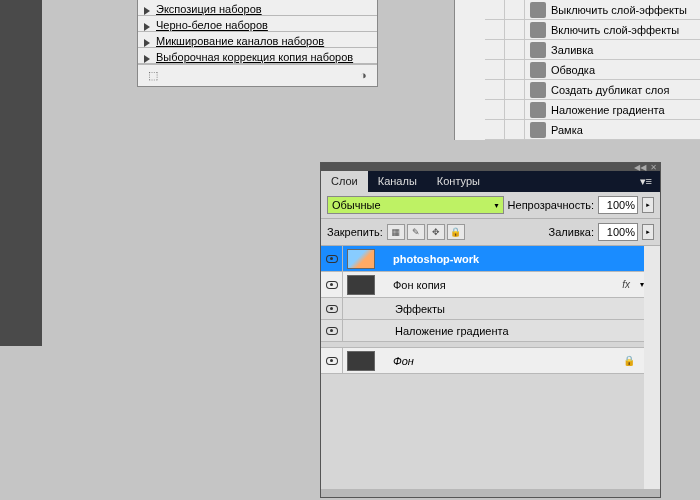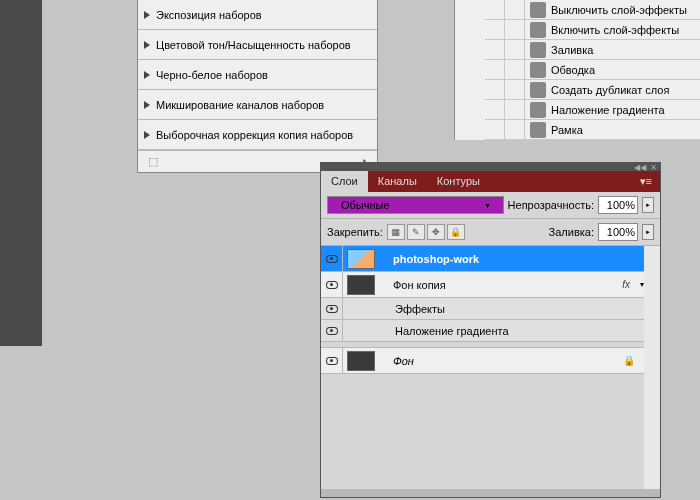--- a/index.html
+++ b/index.html
@@ -1,35 +1,35 @@
 <!DOCTYPE html>
 <html><head>
 <meta charset="utf-8">
 <style>
 * { margin: 0; padding: 0; box-sizing: border-box; font-family: Tahoma, Arial, sans-serif; font-size: 11px; }
 body { width: 700px; height: 500px; background: #c5c5c5; overflow: hidden; position: relative; }
 .dark-bg { position: absolute; left: 0; top: 0; width: 42px; height: 346px; background: #4a4a4a; }
 .top-panel { position: absolute; left: 137px; top: 0; width: 241px; background: #efefef; border: 1px solid #888; border-top: none; }
-.list-row { display: flex; align-items: center; height: 30px; border-bottom: 1px solid #b8b8b8; padding-left: 6px; cursor: pointer; }
+.list-row { display: flex; align-items: flex-end; height: 16px; border-bottom: 1px solid #b8b8b8; padding-left: 6px; cursor: pointer; text-decoration: underline; }
 .list-row:last-of-type { border-bottom: none; }
 .tri { width: 0; height: 0; border-top: 4px solid transparent; border-bottom: 4px solid transparent; border-left: 6px solid #444; margin-right: 6px; }
 .top-foot { display: flex; justify-content: space-between; padding: 4px 10px; border-top: 1px solid #b8b8b8; color: #555; font-size: 13px; }
 .actions-panel { position: absolute; right: 0; top: 0; width: 246px; background: #efefef; border-left: 1px solid #888; padding-left: 30px; }
 .act-row { display: flex; align-items: center; height: 20px; border-bottom: 1px solid #c8c8c8; }
 .act-cb1, .act-cb2 { width: 20px; height: 20px; border-right: 1px solid #c8c8c8; display: flex; align-items: center; justify-content: center; }
 .act-icon { width: 16px; height: 16px; margin: 0 5px; background: #888; border-radius: 2px; display: flex; align-items: center; justify-content: center; color: #fff; font-size: 8px; }
 .layers-panel { position: absolute; left: 320px; top: 162px; width: 341px; height: 336px; background: #d6d6d6; border: 1px solid #555; display: flex; flex-direction: column; }
 .title-bar { height: 8px; background: #535353; display: flex; justify-content: flex-end; align-items: center; padding-right: 3px; gap: 4px; }
 .title-bar span { color: #aaa; font-size: 8px; cursor: pointer; }
-.tabs { display: flex; background: #7f1d1d; }
+.tabs { display: flex; background: #0f172a; }
 .tab { padding: 4px 10px; color: #ddd; cursor: pointer; }
 .tab.active { background: #d6d6d6; color: #222; }
 .tab-menu { margin-left: auto; padding: 4px 8px; color: #ddd; cursor: pointer; }
 .ctl-row { display: flex; align-items: center; padding: 4px 6px; gap: 4px; border-bottom: 1px solid #b0b0b0; }
-.select-box { flex: 1; background: #a21caf; border: 1px solid #888; padding: 2px 13px; display: flex; justify-content: space-between; align-items: center; cursor: pointer; gap: 35px; }
+.select-box { flex: 1; background: #bef264; border: 1px solid #888; padding: 2px 4px; display: flex; justify-content: space-between; align-items: center; cursor: pointer; gap: 35px; }
 .drop-ar { font-size: 8px; }
 .pct-input { width: 40px; background: #fff; border: 1px solid #888; padding: 2px; text-align: right; }
 .pct-btn { width: 12px; height: 16px; background: #e8e8e8; border: 1px solid #888; display: flex; align-items: center; justify-content: center; font-size: 7px; cursor: pointer; }
 .lock-btns { display: flex; gap: 2px; }
 .lock-btn { width: 18px; height: 16px; background: #e8e8e8; border: 1px solid #999; cursor: pointer; display: flex; align-items: center; justify-content: center; font-size: 9px; color: #555; }
 .layers-list { flex: 1; background: #d6d6d6; overflow: hidden; border-right: 16px solid #e8e8e8; position: relative; }
 .sbar-thumb { position: absolute; right: -14px; top: 2px; width: 12px; height: 60px; background: #bbb; border: 1px solid #888; }
 .layer-row { display: flex; align-items: center; height: 26px; border-bottom: 1px solid #b8b8b8; background: #efefef; }
 .layer-row.sel { background: #1a8cff; color: #fff; }
 .layer-row.sub { background: #e0e0e0; height: 22px; }
@@ -55,24 +55,20 @@
 
 <div class="dark-bg"></div>
 
 <div class="top-panel">
   <div class="list-row">
       <span class="tri"></span>
       <span>Экспозиция наборов</span>
     </div>
   <div class="list-row">
       <span class="tri"></span>
-      <span>Цветовой тон/Насыщенность наборов</span>
-    </div>
-  <div class="list-row">
-      <span class="tri"></span>
       <span>Черно-белое наборов</span>
     </div>
   <div class="list-row">
       <span class="tri"></span>
       <span>Микширование каналов наборов</span>
     </div>
   <div class="list-row">
       <span class="tri"></span>
       <span>Выборочная коррекция копия наборов</span>
     </div>

